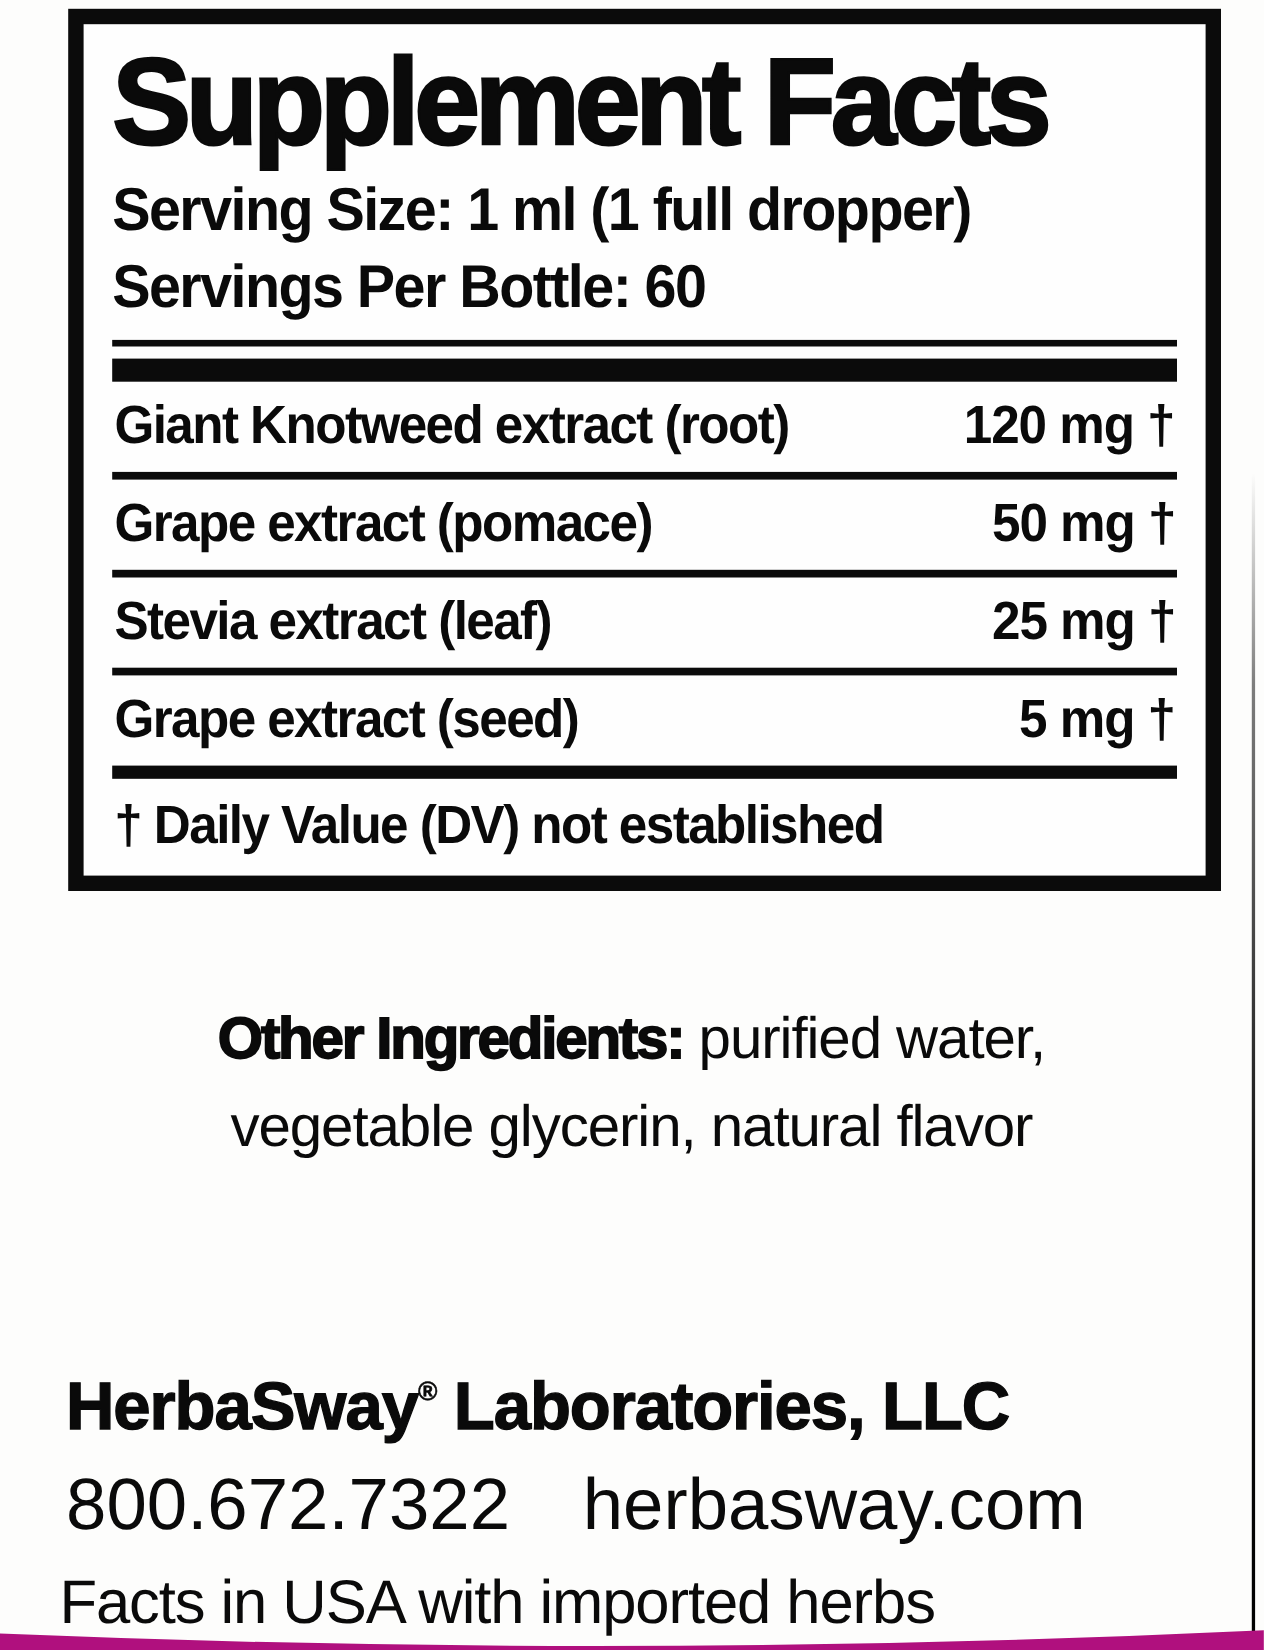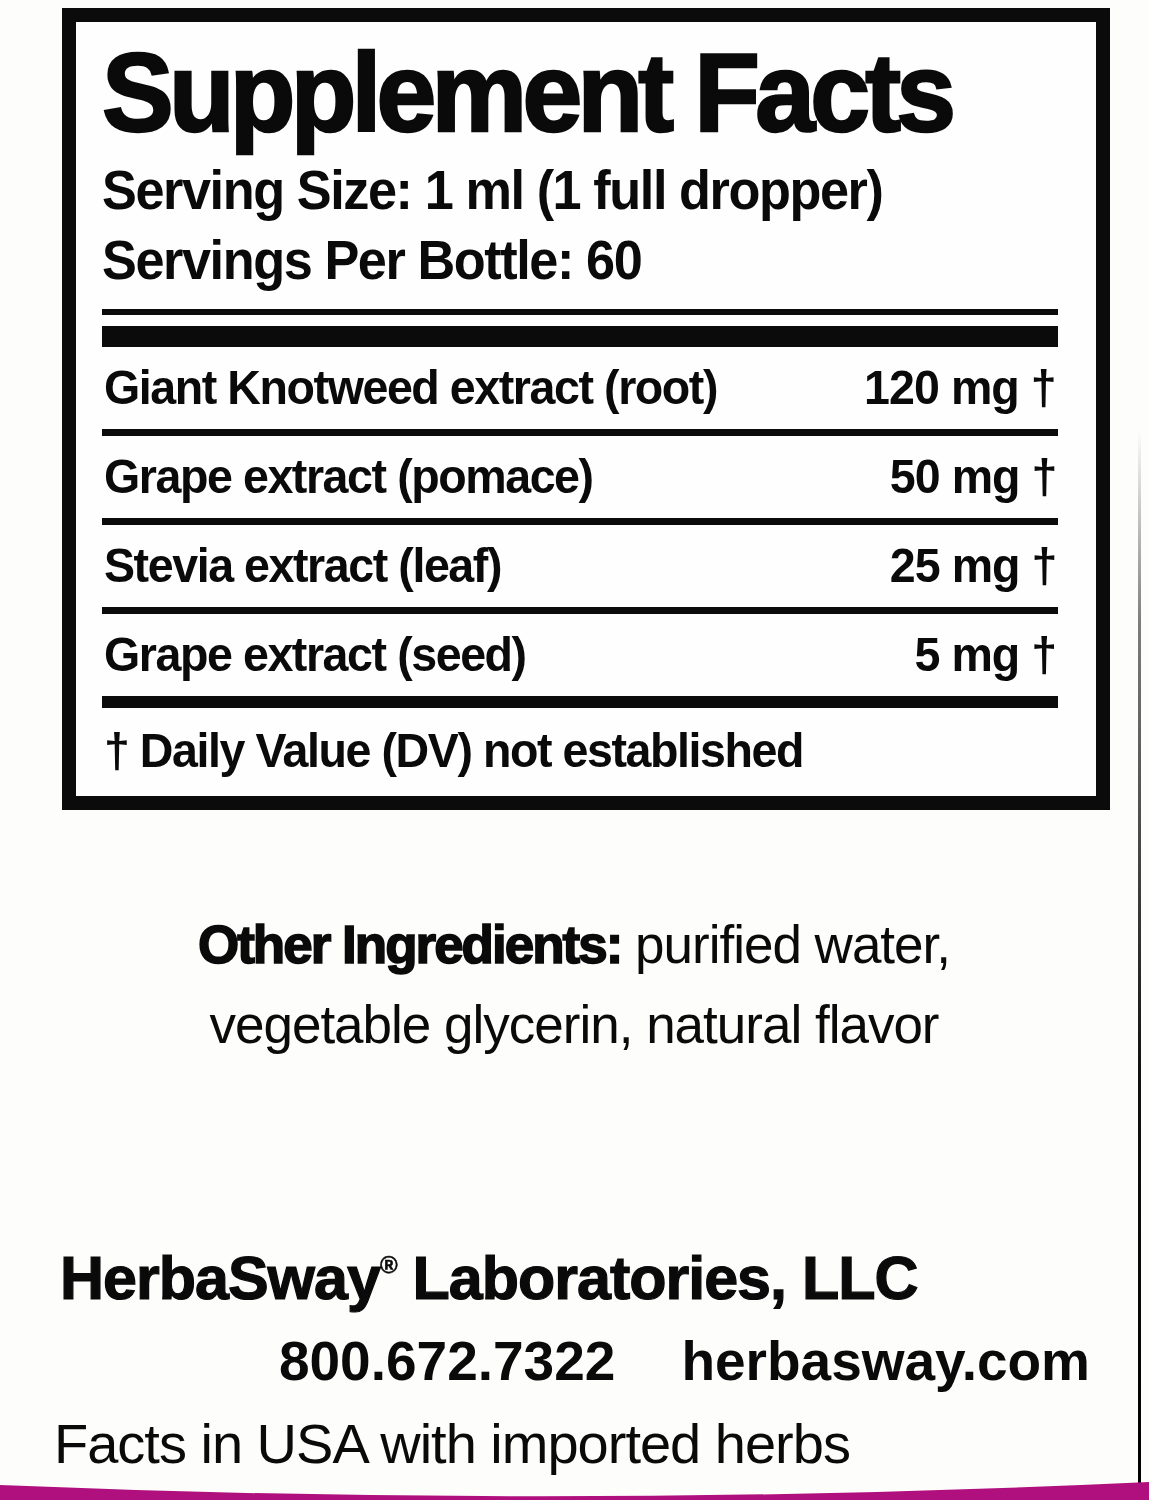--- a/index.html
+++ b/index.html
@@ -13,21 +13,21 @@
   }
 
   
   .facts-box {
     position: absolute;
     left: 62px;
     top: 8px;
     width: 1048px;
     border: 14px solid #0b0b0b;
     background: #fefefe;
-    padding: 14px 38px 0 26px;
+    padding: 14px 26px 0 26px;
   }
   .facts-title {
     font-size: 112px;
     font-weight: bold;
     letter-spacing: -5px;
     white-space: nowrap;
     line-height: 1.02;
     display: inline-block;
     transform: scaleX(0.96);
     transform-origin: left center;
@@ -117,25 +117,24 @@
     white-space: nowrap;
     -webkit-text-stroke: 1.2px #0a0a0a;
   }
   .regmark {
     font-size: 24px;
     vertical-align: 26px;
     -webkit-text-stroke: 0.5px #0a0a0a;
   }
   .phone-line {
     margin-top: 16px;
-    font-size: 55px;
-    font-weight: 700;
+    font-size: 66px;
+    font-weight: 400;
     letter-spacing: 0px;
     white-space: nowrap;
-    text-align: right;
   }
   .site { margin-left: 66px; }
   .origin-line {
     margin-top: 18px;
     margin-left: -6px;
     font-size: 56px;
     font-weight: 400;
     letter-spacing: -1px;
     white-space: nowrap;
   }

